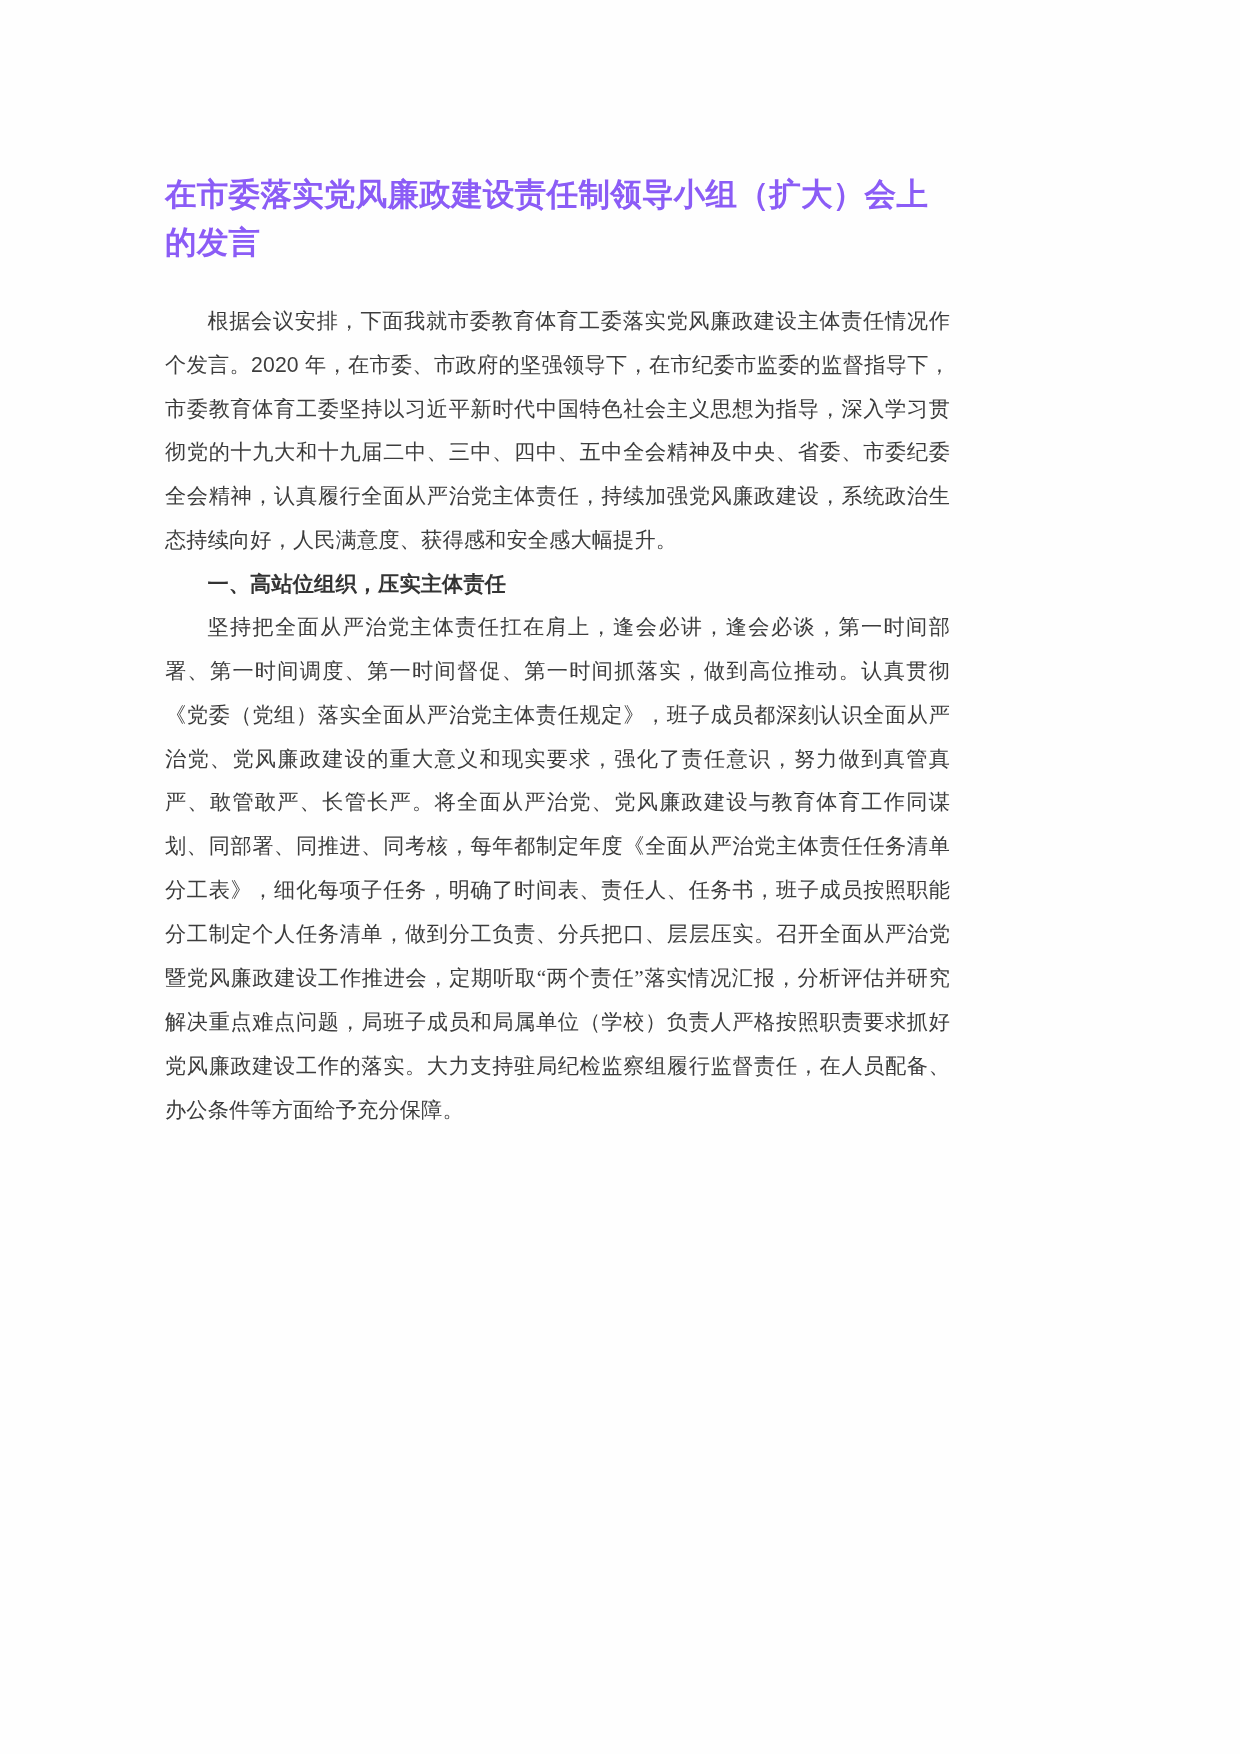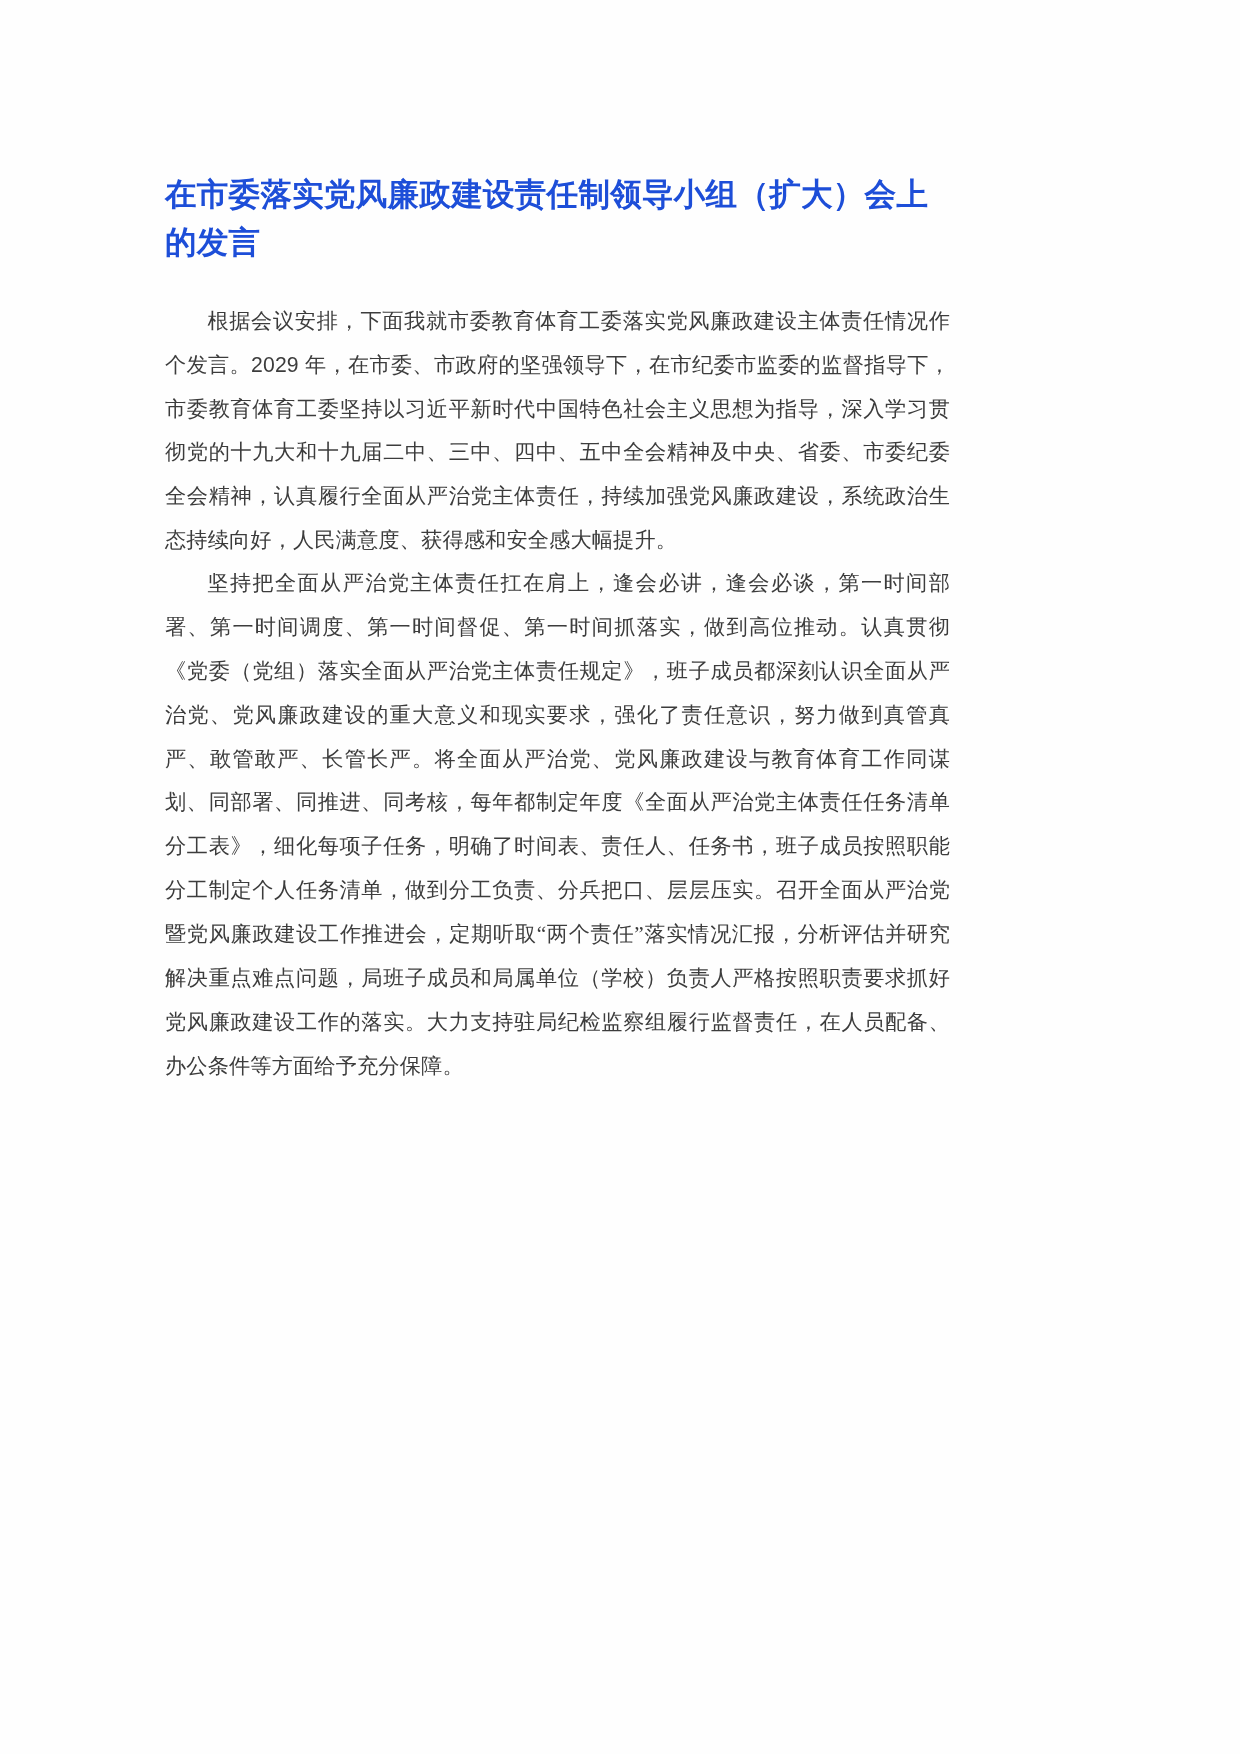--- a/index.html
+++ b/index.html
@@ -26,21 +26,21 @@
     position: absolute;
     left: 165px;
     top: 0;
     width: 785px;
   }
   .doc-title {
     font-size: 31.5px;
     font-weight: 700;
     line-height: 1.52;
     letter-spacing: 0.3px;
-    color: #1d4ed8;
+    color: #8b5cf6;
     margin: 0;
     padding-top: 171px;
     text-align: left;
   }
   .para {
     font-size: 21.2px;
     line-height: 2.07;
     text-align: justify;
     text-justify: inter-ideograph;
     text-indent: 2em;
@@ -66,19 +66,20 @@
   }
 </style>
 </head>
 <body>
 
 <div class="page">
   <div class="content">
 
     <h1 class="doc-title">在市委落实党风廉政建设责任制领导小组（扩大）会上的发言</h1>
 
-    <p class="para first">根据会议安排，下面我就市委教育体育工委落实党风廉政建设主体责任情况作个发言。2029 年，在市委、市政府的坚强领导下，在市纪委市监委的监督指导下，市委教育体育工委坚持以习近平新时代中国特色社会主义思想为指导，深入学习贯彻党的十九大和十九届二中、三中、四中、五中全会精神及中央、省委、市委纪委全会精神，认真履行全面从严治党主体责任，持续加强党风廉政建设，系统政治生态持续向好，人民满意度、获得感和安全感大幅提升。</p>
+    <p class="para first">根据会议安排，下面我就市委教育体育工委落实党风廉政建设主体责任情况作个发言。2020 年，在市委、市政府的坚强领导下，在市纪委市监委的监督指导下，市委教育体育工委坚持以习近平新时代中国特色社会主义思想为指导，深入学习贯彻党的十九大和十九届二中、三中、四中、五中全会精神及中央、省委、市委纪委全会精神，认真履行全面从严治党主体责任，持续加强党风廉政建设，系统政治生态持续向好，人民满意度、获得感和安全感大幅提升。</p>
 
+    <p class="section-heading">一、高站位组织，压实主体责任</p>
 
     <p class="para after-heading">坚持把全面从严治党主体责任扛在肩上，逢会必讲，逢会必谈，第一时间部署、第一时间调度、第一时间督促、第一时间抓落实，做到高位推动。认真贯彻《党委（党组）落实全面从严治党主体责任规定》，班子成员都深刻认识全面从严治党、党风廉政建设的重大意义和现实要求，强化了责任意识，努力做到真管真严、敢管敢严、长管长严。将全面从严治党、党风廉政建设与教育体育工作同谋划、同部署、同推进、同考核，每年都制定年度《全面从严治党主体责任任务清单分工表》，细化每项子任务，明确了时间表、责任人、任务书，班子成员按照职能分工制定个人任务清单，做到分工负责、分兵把口、层层压实。召开全面从严治党暨党风廉政建设工作推进会，定期听取“两个责任”落实情况汇报，分析评估并研究解决重点难点问题，局班子成员和局属单位（学校）负责人严格按照职责要求抓好党风廉政建设工作的落实。大力支持驻局纪检监察组履行监督责任，在人员配备、办公条件等方面给予充分保障。</p>
 
   </div>
 </div>
 
 </body></html>

